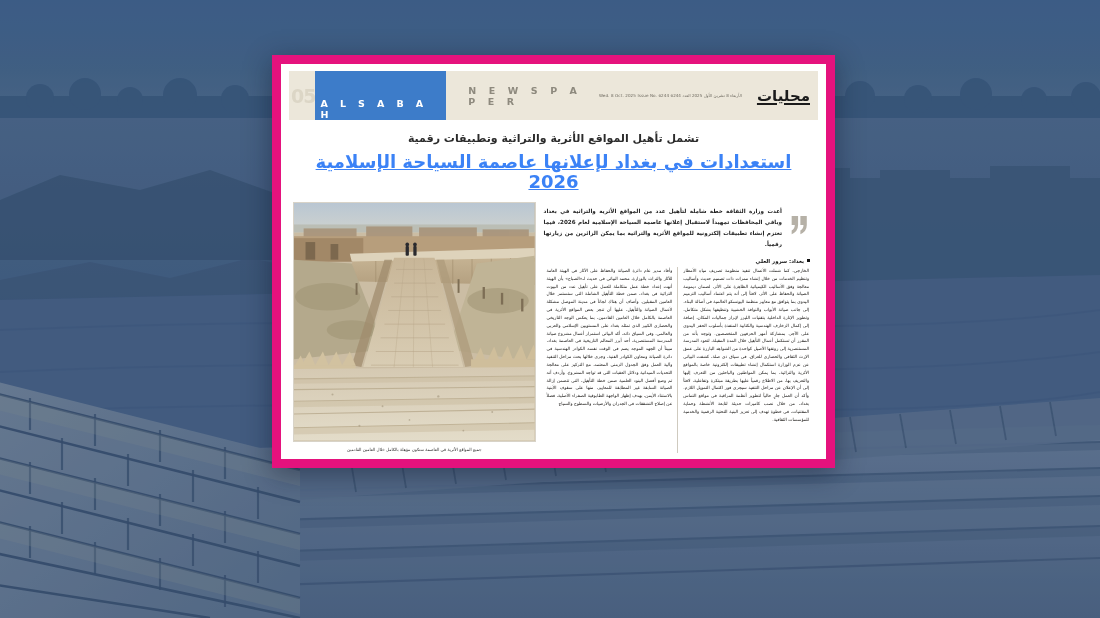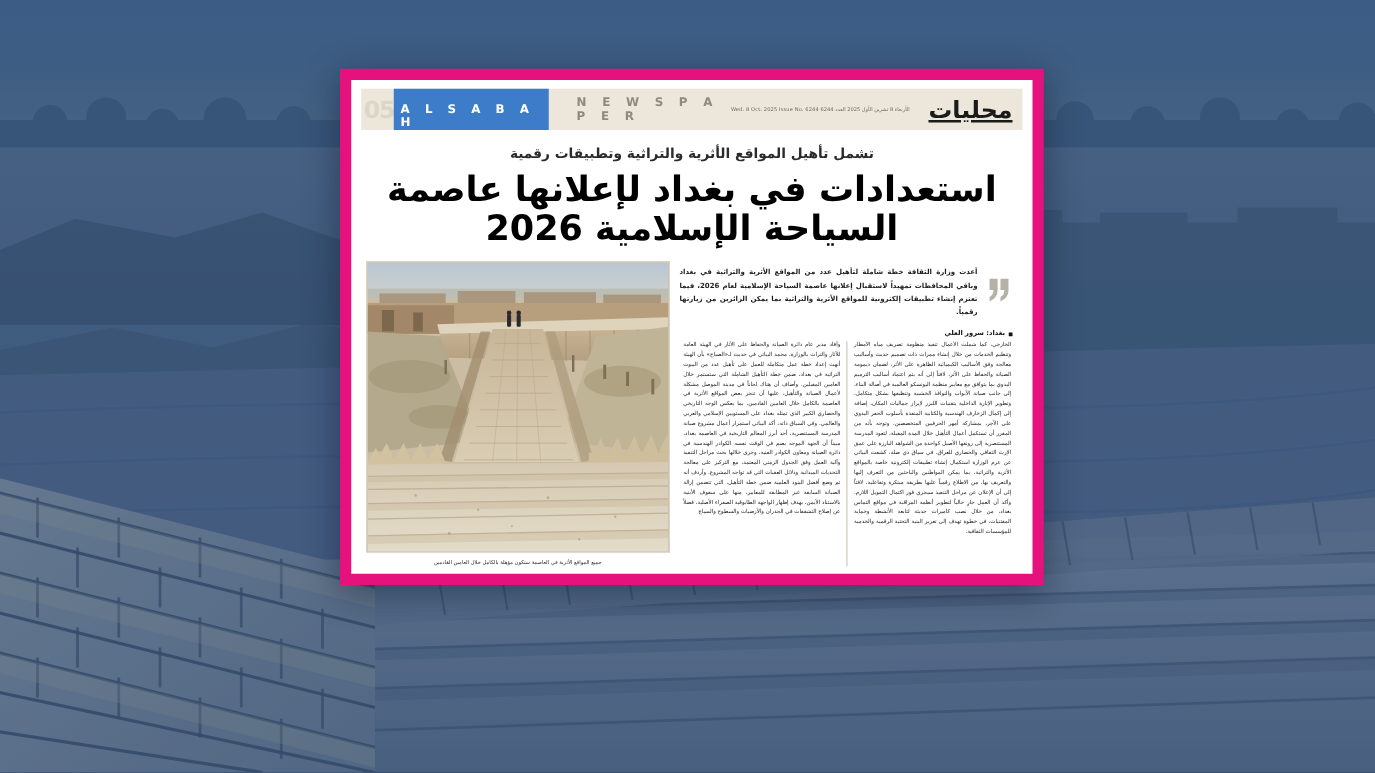--- a/index.html
+++ b/index.html
@@ -25,21 +25,21 @@
   }
   #paper {
     width:100%; height:100%;
     background:#ffffff;
     padding:7px 8px 6px 8px;
     display:flex; flex-direction:column;
   }
 
   
   .masthead {
-    height:33px;
+    height:49px;
     background:#ece7da;
     display:flex; align-items:stretch;
     position:relative;
     flex:0 0 auto;
   }
   .pageno {
     width:28px; display:flex; align-items:center; justify-content:center;
     font-family:"DejaVu Sans", sans-serif;
     font-weight:bold; font-size:19px; color:#dcd6c6; letter-spacing:-1px;
     padding-left:2px;
@@ -59,38 +59,38 @@
     color:#8e8a7e; font-size:9.5px; font-weight:bold; letter-spacing:4.6px;
   }
   .issue-line {
     flex:1; display:flex; align-items:center; justify-content:flex-end;
     font-size:4.1px; color:#6e6a60; letter-spacing:.1px;
     padding-right:9px; white-space:nowrap; direction:rtl;
   }
   .section-tag {
     display:flex; align-items:center; justify-content:center;
     padding:0 8px 0 6px;
-    font-size:19px; font-weight:bold; color:#1b1b1b; direction:rtl;
+    font-size:15px; font-weight:bold; color:#1b1b1b; direction:rtl;
     letter-spacing:-.5px;
   }
   .section-tag u { text-decoration-thickness:1.5px; text-underline-offset:2px; }
 
   
   .headline-wrap {
     padding:12px 6px 8px 6px;
     text-align:center; direction:rtl;
     flex:0 0 auto;
   }
   .kicker {
     font-size:11px; font-weight:bold; color:#2b2b2b;
     letter-spacing:-.2px; margin-bottom:7px;text-align:center;
   }
   .headline {
-    font-size:28px; font-weight:bold; color:#000000;
-    letter-spacing:-.4px; line-height:1.12;
+    font-size:18px; font-weight:bold; color:#3b82f6;
+    letter-spacing:-.4px; line-height:1.12;text-decoration:underline;
   }
 
   
   .content {
     flex:1 1 auto;
     display:flex; flex-direction:row-reverse;
     padding:2px 4px 0 4px;
     gap:6px;
     min-height:0;
   }

